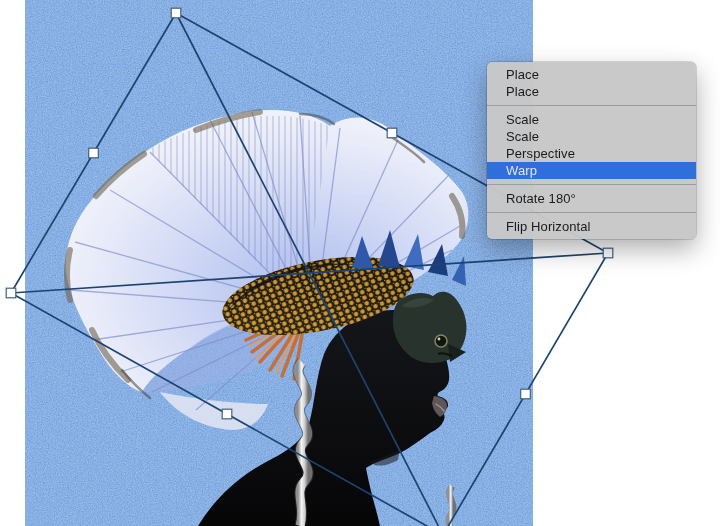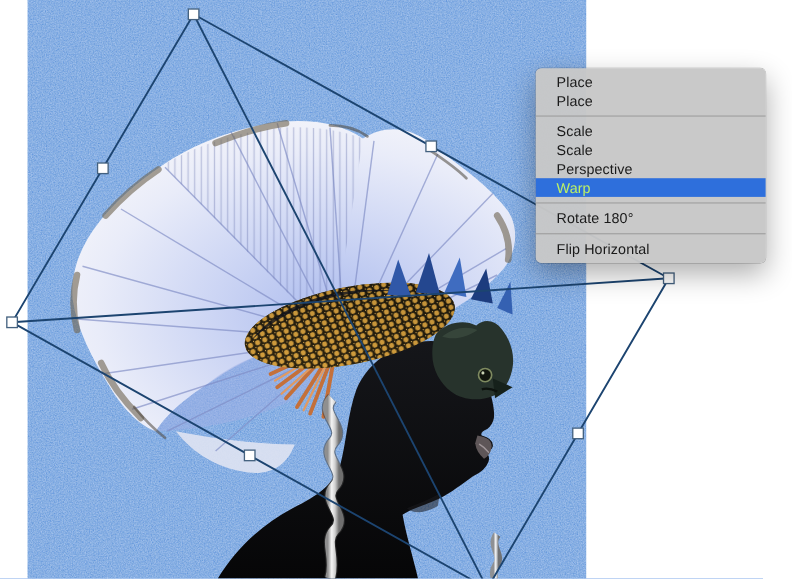--- a/index.html
+++ b/index.html
@@ -21,21 +21,21 @@
     z-index:10;
   }
   .menu-item{
     height:17px;line-height:17px;
     padding-left:19px;
     font-size:13px;color:#1a1a1a;
     white-space:nowrap;
     letter-spacing:.1px;
     cursor:default;
   }
-  .menu-item.highlighted{background:#2e6fdc;color:#bef264;}
+  .menu-item.highlighted{background:#2e6fdc;color:#e5e5e5;}
   .menu-separator{height:1px;background:#9d9d9d;margin:5px 0;}
 </style>
 </head>
 <body>
 
 <div class="stage">
 
   <svg class="art-svg" viewBox="0 0 720 526">
     <defs>
       <clipPath id="posterClip">

